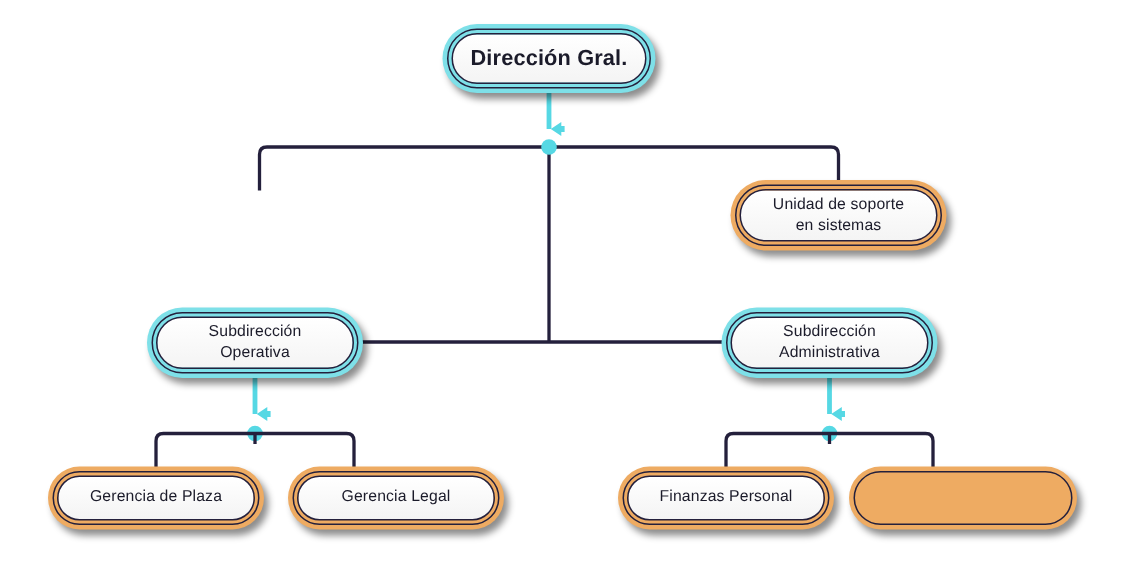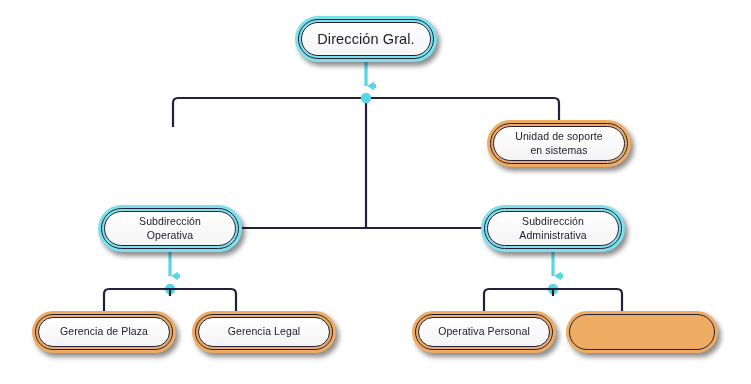--- a/index.html
+++ b/index.html
@@ -99,21 +99,21 @@
     <circle cx="553" cy="289" r="5.2" fill="#56d8e4"></circle>
 
     <path d="M484,318 L484,294 Q484,289 489,289 L617,289 Q622,289 622,294 L622,318" fill="none" stroke="#24203c" stroke-width="2.2"></path>
     <line x1="553" y1="289" x2="553" y2="296" stroke="#24203c" stroke-width="2.2"></line>
   </svg>
 
   <div class="node cyan" style="left:295px;top:16px;width:142px;height:46px;">
     <div class="ring"></div>
     <div class="rim"></div>
     <div class="inner">
-      <span class="label" style="font-size:14.5px;">Dirección Gral.</span>
+      <span class="label" style="font-size:14.5px;font-weight:bold;">Dirección Gral.</span>
     </div>
   </div>
 
 
   <div class="node orange" style="left:487px;top:120px;width:144px;height:47px;text-align:center;">
     <div class="ring"></div>
     <div class="rim"></div>
     <div class="inner">
       <span class="label" style="font-size:10.5px;">Unidad de soporte
 en sistemas</span>
@@ -151,21 +151,21 @@
     <div class="rim"></div>
     <div class="inner">
       <span class="label" style="font-size:10.5px;">Gerencia Legal</span>
     </div>
   </div>
 
   <div class="node orange" style="left:412px;top:311px;width:144px;height:42px;">
     <div class="ring"></div>
     <div class="rim"></div>
     <div class="inner">
-      <span class="label" style="font-size:10.5px;">Operativa Personal</span>
+      <span class="label" style="font-size:10.5px;">Finanzas Personal</span>
     </div>
   </div>
 
   <div class="node orange" style="left:566px;top:311px;width:152px;height:42px;">
     <div class="ring"></div>
     <div class="rim"></div>
   </div>
 
 </div>
 

